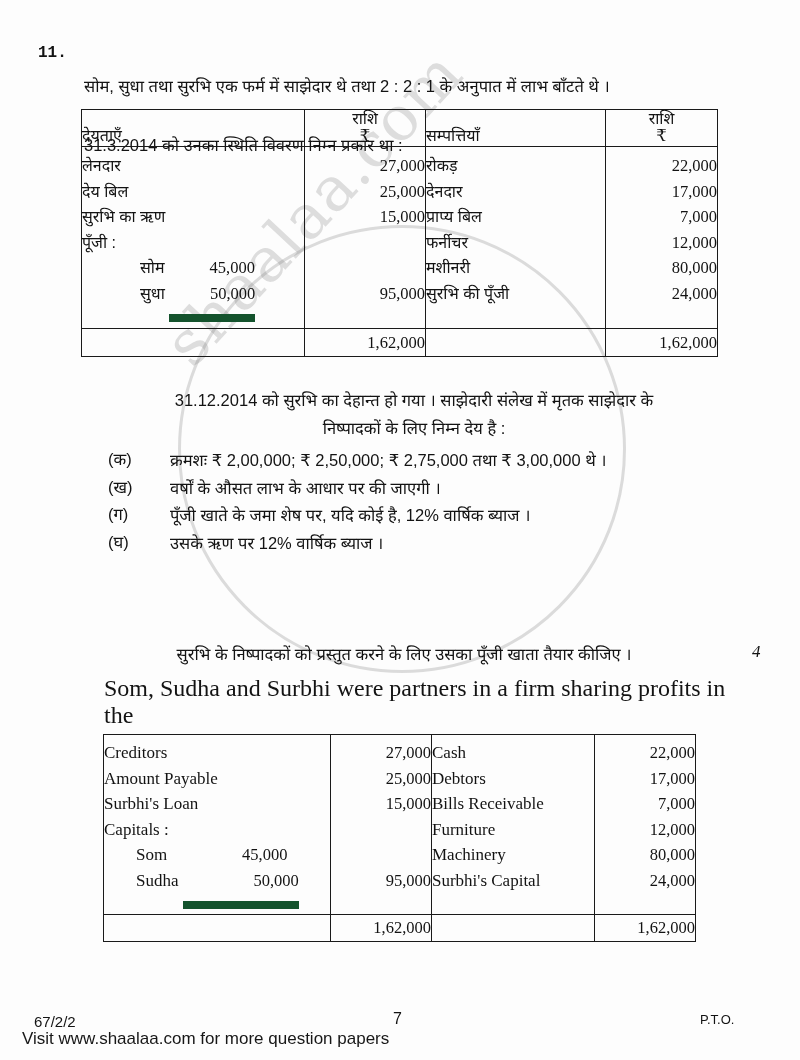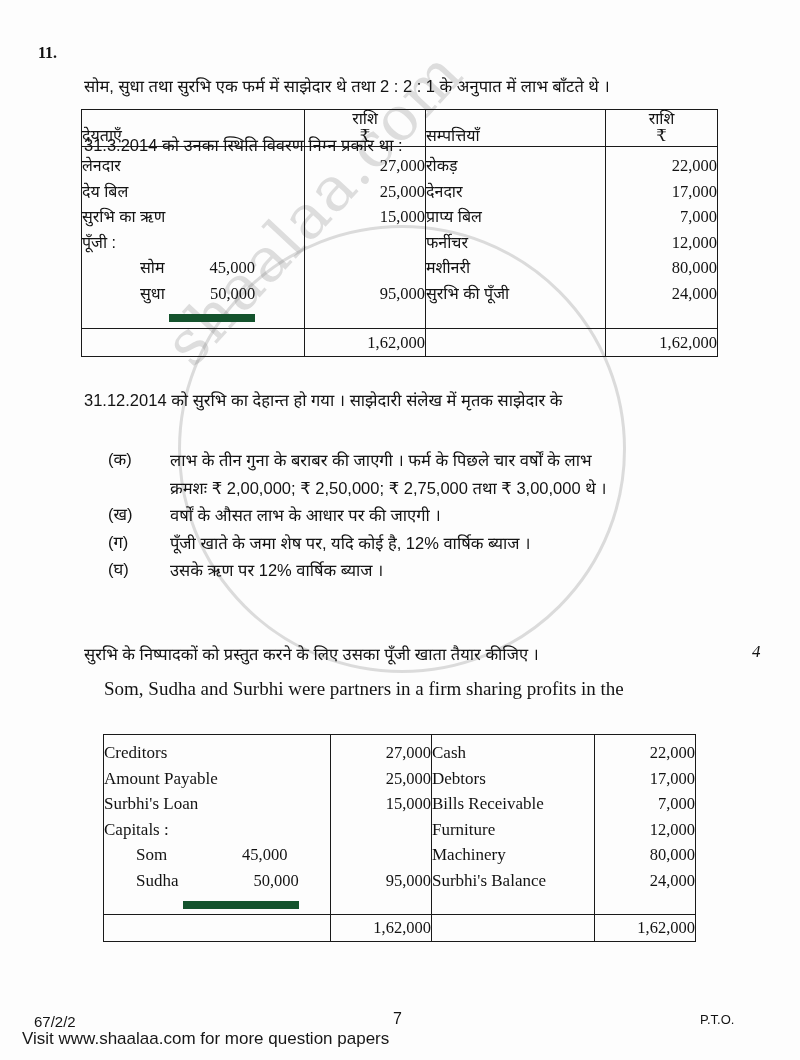--- a/index.html
+++ b/index.html
@@ -46,20 +46,21 @@
 
   .content { position: relative; z-index: 2; }
 
   
   .q-number {
     position: absolute;
     left: 38px;
     top: 44px;
     font-weight: bold;
     font-size: 16px;
+    font-family: Liberation Mono, monospace;
   }
   .q-intro {
     position: absolute;
     left: 84px;
     top: 41px;
     width: 660px;
     font-size: 16.5px;
     line-height: 27px;
     font-family: "Liberation Sans", "DejaVu Sans", sans-serif;
   }
@@ -110,20 +111,21 @@
 
   
   #hindi-table { left: 81px; top: 109px; width: 636px; }
 
   
   .para {
     position: absolute;
     font-family: "Liberation Sans", "DejaVu Sans", sans-serif;
     font-size: 16.5px;
     line-height: 27.5px;
+    text-align: center;
   }
   #hindi-death { left: 84px; top: 387px; width: 660px; }
   .hlist { position: absolute; left: 108px; top: 447px; width: 640px; }
   .hlist-row { position: relative; margin-bottom: 0px; }
   .hlist-mark {
     position: absolute;
     left: 0;
     top: 0;
     width: 40px;
     font-family: "Liberation Sans", "DejaVu Sans", sans-serif;
@@ -146,21 +148,21 @@
     font-size: 17px;
   }
 
   
   #english-intro {
     position: absolute;
     left: 104px;
     top: 675px;
     width: 650px;
     font-family: "Liberation Serif", "DejaVu Serif", serif;
-    font-size: 19px;
+    font-size: 24px;
     line-height: 27px;
   }
   #english-intro .ln { display: block; }
 
   
   #english-table { left: 103px; top: 734px; width: 592px; }
 
   
   .footer-code {
     position: absolute;
@@ -277,27 +279,27 @@
           <td class="cellpad">&nbsp;</td>
           <td class="cellpad amt num" style="padding-top:4px;padding-bottom:3px;">1,62,000</td>
           <td class="cellpad">&nbsp;</td>
           <td class="cellpad amt num" style="padding-top:4px;padding-bottom:3px;">1,62,000</td>
         </tr>
       </tbody>
     </table>
 
     <div class="para" id="hindi-death">
       <span class="ln" style="display:block;">31.12.2014 को सुरभि का देहान्त हो गया । साझेदारी संलेख में मृतक साझेदार के</span>
+      <span class="ln" style="display:block;">निष्पादकों के लिए निम्न देय है :</span>
     </div>
 
     <div class="hlist">
       <div class="hlist-row">
         <span class="hlist-mark">(क)</span>
         <div class="hlist-body">
-          <span style="display:block;">लाभ के तीन गुना के बराबर की जाएगी । फर्म के पिछले चार वर्षों के लाभ</span>
           <span style="display:block;">क्रमशः ₹ 2,00,000; ₹ 2,50,000; ₹ 2,75,000 तथा ₹ 3,00,000 थे ।</span>
         </div>
       </div>
       <div class="hlist-row">
         <span class="hlist-mark">(ख)</span>
         <div class="hlist-body">
           <span style="display:block;">वर्षों के औसत लाभ के आधार पर की जाएगी ।</span>
         </div>
       </div>
       <div class="hlist-row">
@@ -351,21 +353,21 @@
             <div class="rowline num blank"></div>
             <div class="rowline num blank"></div>
             <div class="rowline num">95,000</div>
           </td>
           <td class="cellpad" style="padding-top:5px;padding-bottom:5px;">
             <div class="rowline en">Cash</div>
             <div class="rowline en">Debtors</div>
             <div class="rowline en">Bills Receivable</div>
             <div class="rowline en">Furniture</div>
             <div class="rowline en">Machinery</div>
-            <div class="rowline en">Surbhi's Balance</div>
+            <div class="rowline en">Surbhi's Capital</div>
           </td>
           <td class="cellpad amt" style="padding-top:5px;padding-bottom:5px;">
             <div class="rowline num">22,000</div>
             <div class="rowline num">17,000</div>
             <div class="rowline num">7,000</div>
             <div class="rowline num">12,000</div>
             <div class="rowline num">80,000</div>
             <div class="rowline num">24,000</div>
           </td>
         </tr>

